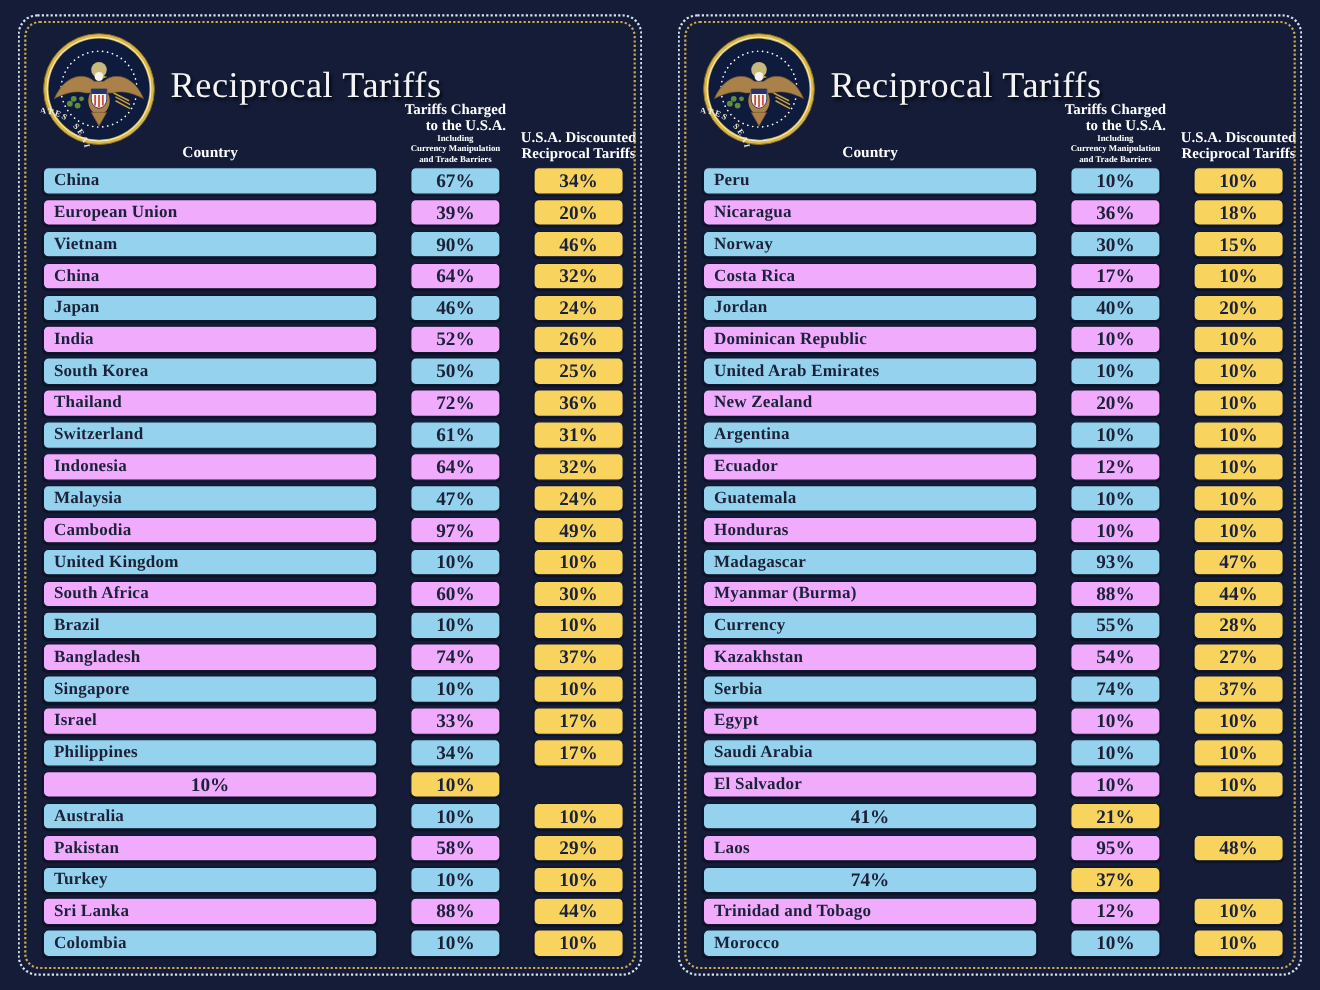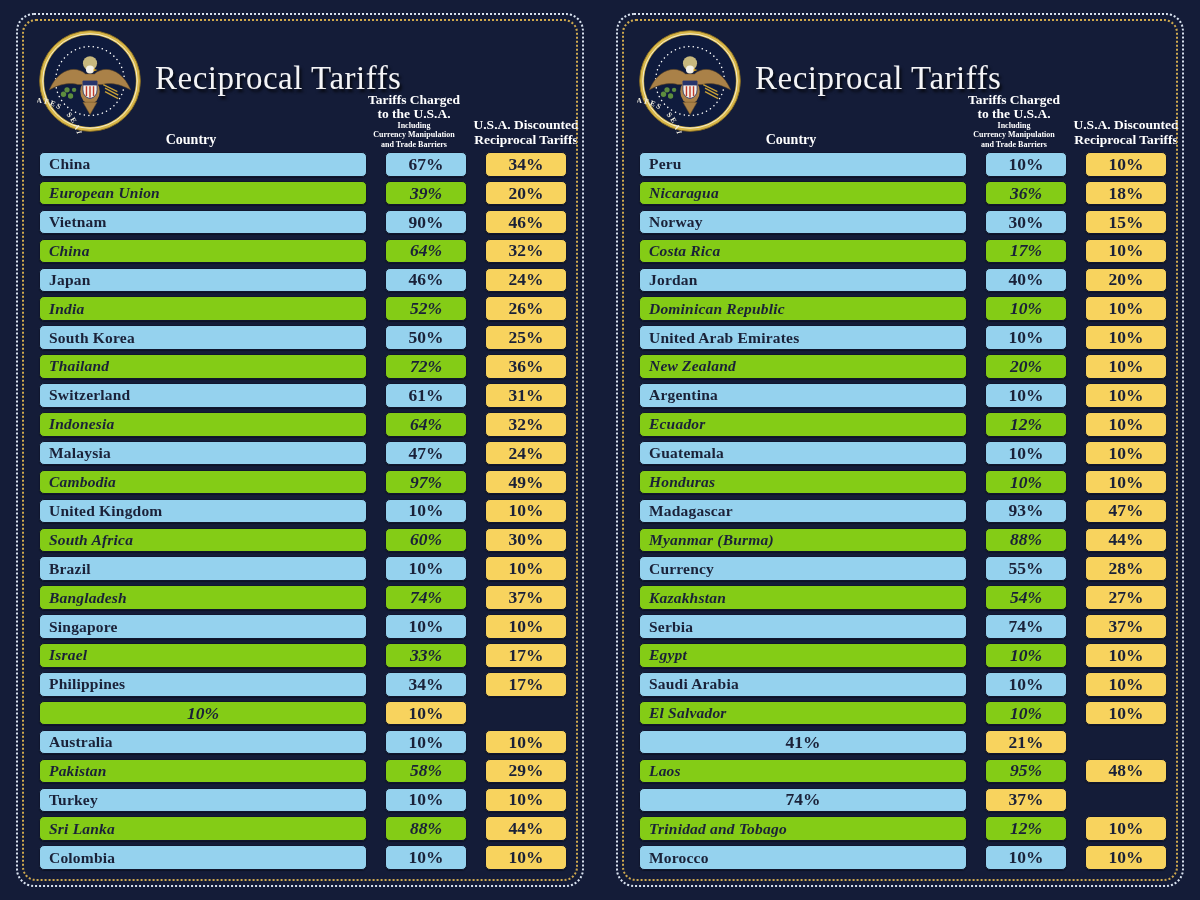--- a/index.html
+++ b/index.html
@@ -33,39 +33,39 @@
     text-shadow:2px 2.5px 3px rgba(0,0,0,.75);
     white-space:nowrap;
   }
   .col-labels {
     position:absolute; left:0; right:0; bottom:3px;
     display:grid; grid-template-columns:1fr 82px 82px; column-gap:30px;
     align-items:end; text-align:center; color:#ffffff;
   }
   .col-country { font-size:14px; font-weight:bold; padding-bottom:1px; }
   .col-charged { justify-self:center; width:max-content; line-height:1.02; }
-  .col-charged .big { font-size:13.5px; font-weight:bold; }
+  .col-charged .big { font-size:13.5px; font-weight:bold;text-align:right; }
   .col-charged .small { font-size:8px; font-weight:bold; line-height:1.18; }
   .col-discounted {
     justify-self:center; width:max-content;
     font-size:13.5px; font-weight:bold; line-height:1.1; padding-bottom:1px;
   }
 
   
   .rows { flex:1; display:flex; flex-direction:column; justify-content:space-between; }
-  .row { display:grid; grid-template-columns:1fr 82px 82px; column-gap:18px; height:24.5px; }
+  .row { display:grid; grid-template-columns:1fr 82px 82px; column-gap:30px; height:24.5px; }
   .cell {
     border:1px solid #10162e; border-radius:5px;
     display:flex; align-items:center; color:#1a2138; font-weight:bold;
     box-shadow:0 1px 1px rgba(0,0,0,.35);
   }
   .country { padding-left:9px; font-size:15.5px; letter-spacing:.2px; }
   .pct { justify-content:center; font-size:17.5px; }
   .row.blue .country, .row.blue .charged { background:#95d2ee; }
-  .row.white .country, .row.white .charged { background:#84cc16;font-style:italic; }
+  .row.white .country, .row.white .charged { background:#f0abfc; }
   .row .gold { background:#f8d35e; }
 
   
   .ring-text { font-size:8.4px; font-weight:bold; letter-spacing:1.6px;
                fill:#f3efe2; font-family:"Liberation Serif",serif; }
 </style>
 </head>
 <body>
 
 <div class="panel">

